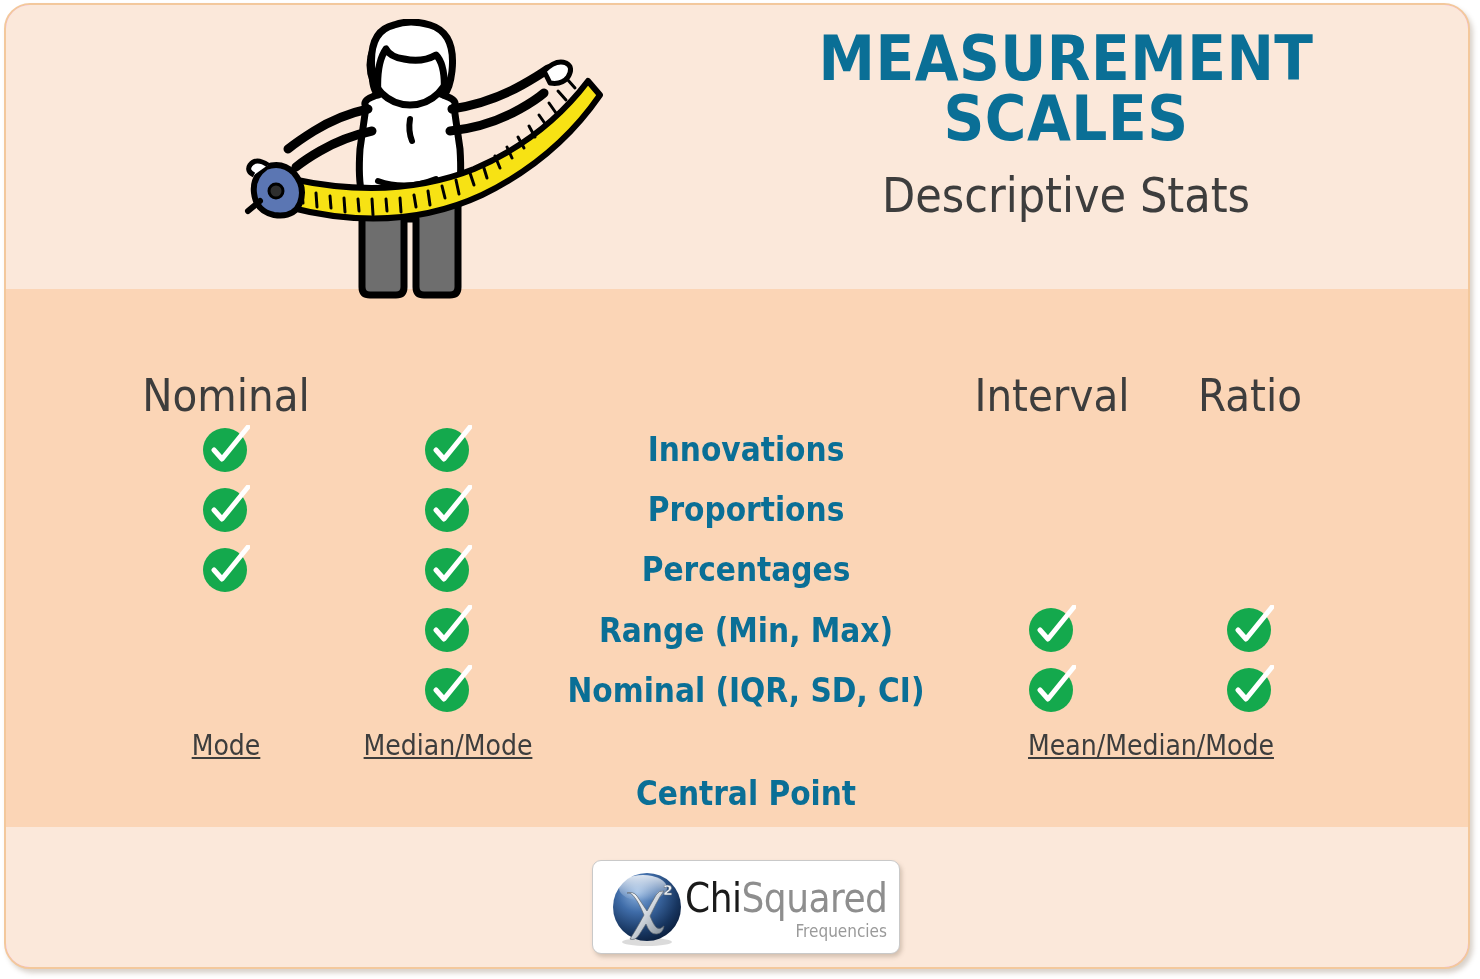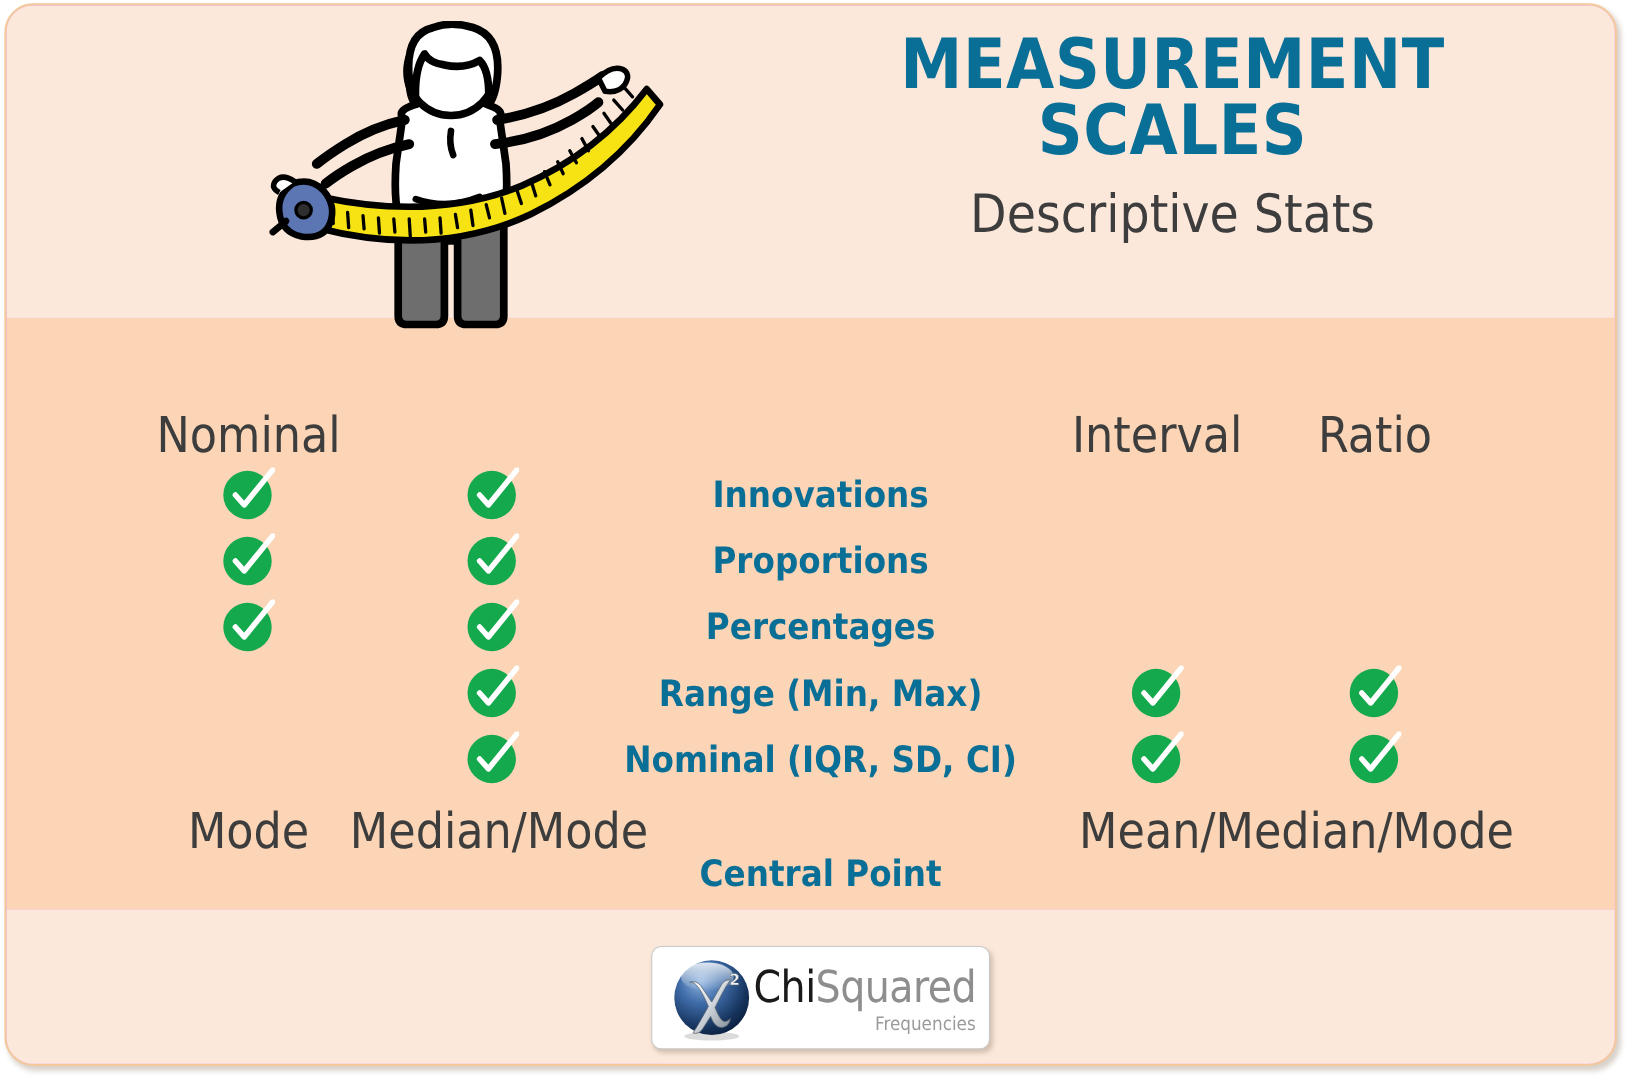--- a/index.html
+++ b/index.html
@@ -109,24 +109,25 @@
     font-size: 33px;
     font-family: "DejaVu Sans Condensed", "Liberation Sans Narrow", "Liberation Sans", sans-serif;
     text-align: center;
     width: 420px;
     left: 530px;
     white-space: nowrap;
   }
   .summary-label {
     position: absolute;
     color: #3d3d3d;
-    font-size: 45px;
+    font-size: 28px;
     font-family: "DejaVu Sans Condensed", "Liberation Sans Narrow", "Liberation Sans", sans-serif;
     text-align: center;
     white-space: nowrap;
+    text-decoration: underline;
   }
 
   .check {
     position: absolute;
     width: 48px;
     height: 48px;
   }
 
   
   #logo-box {

